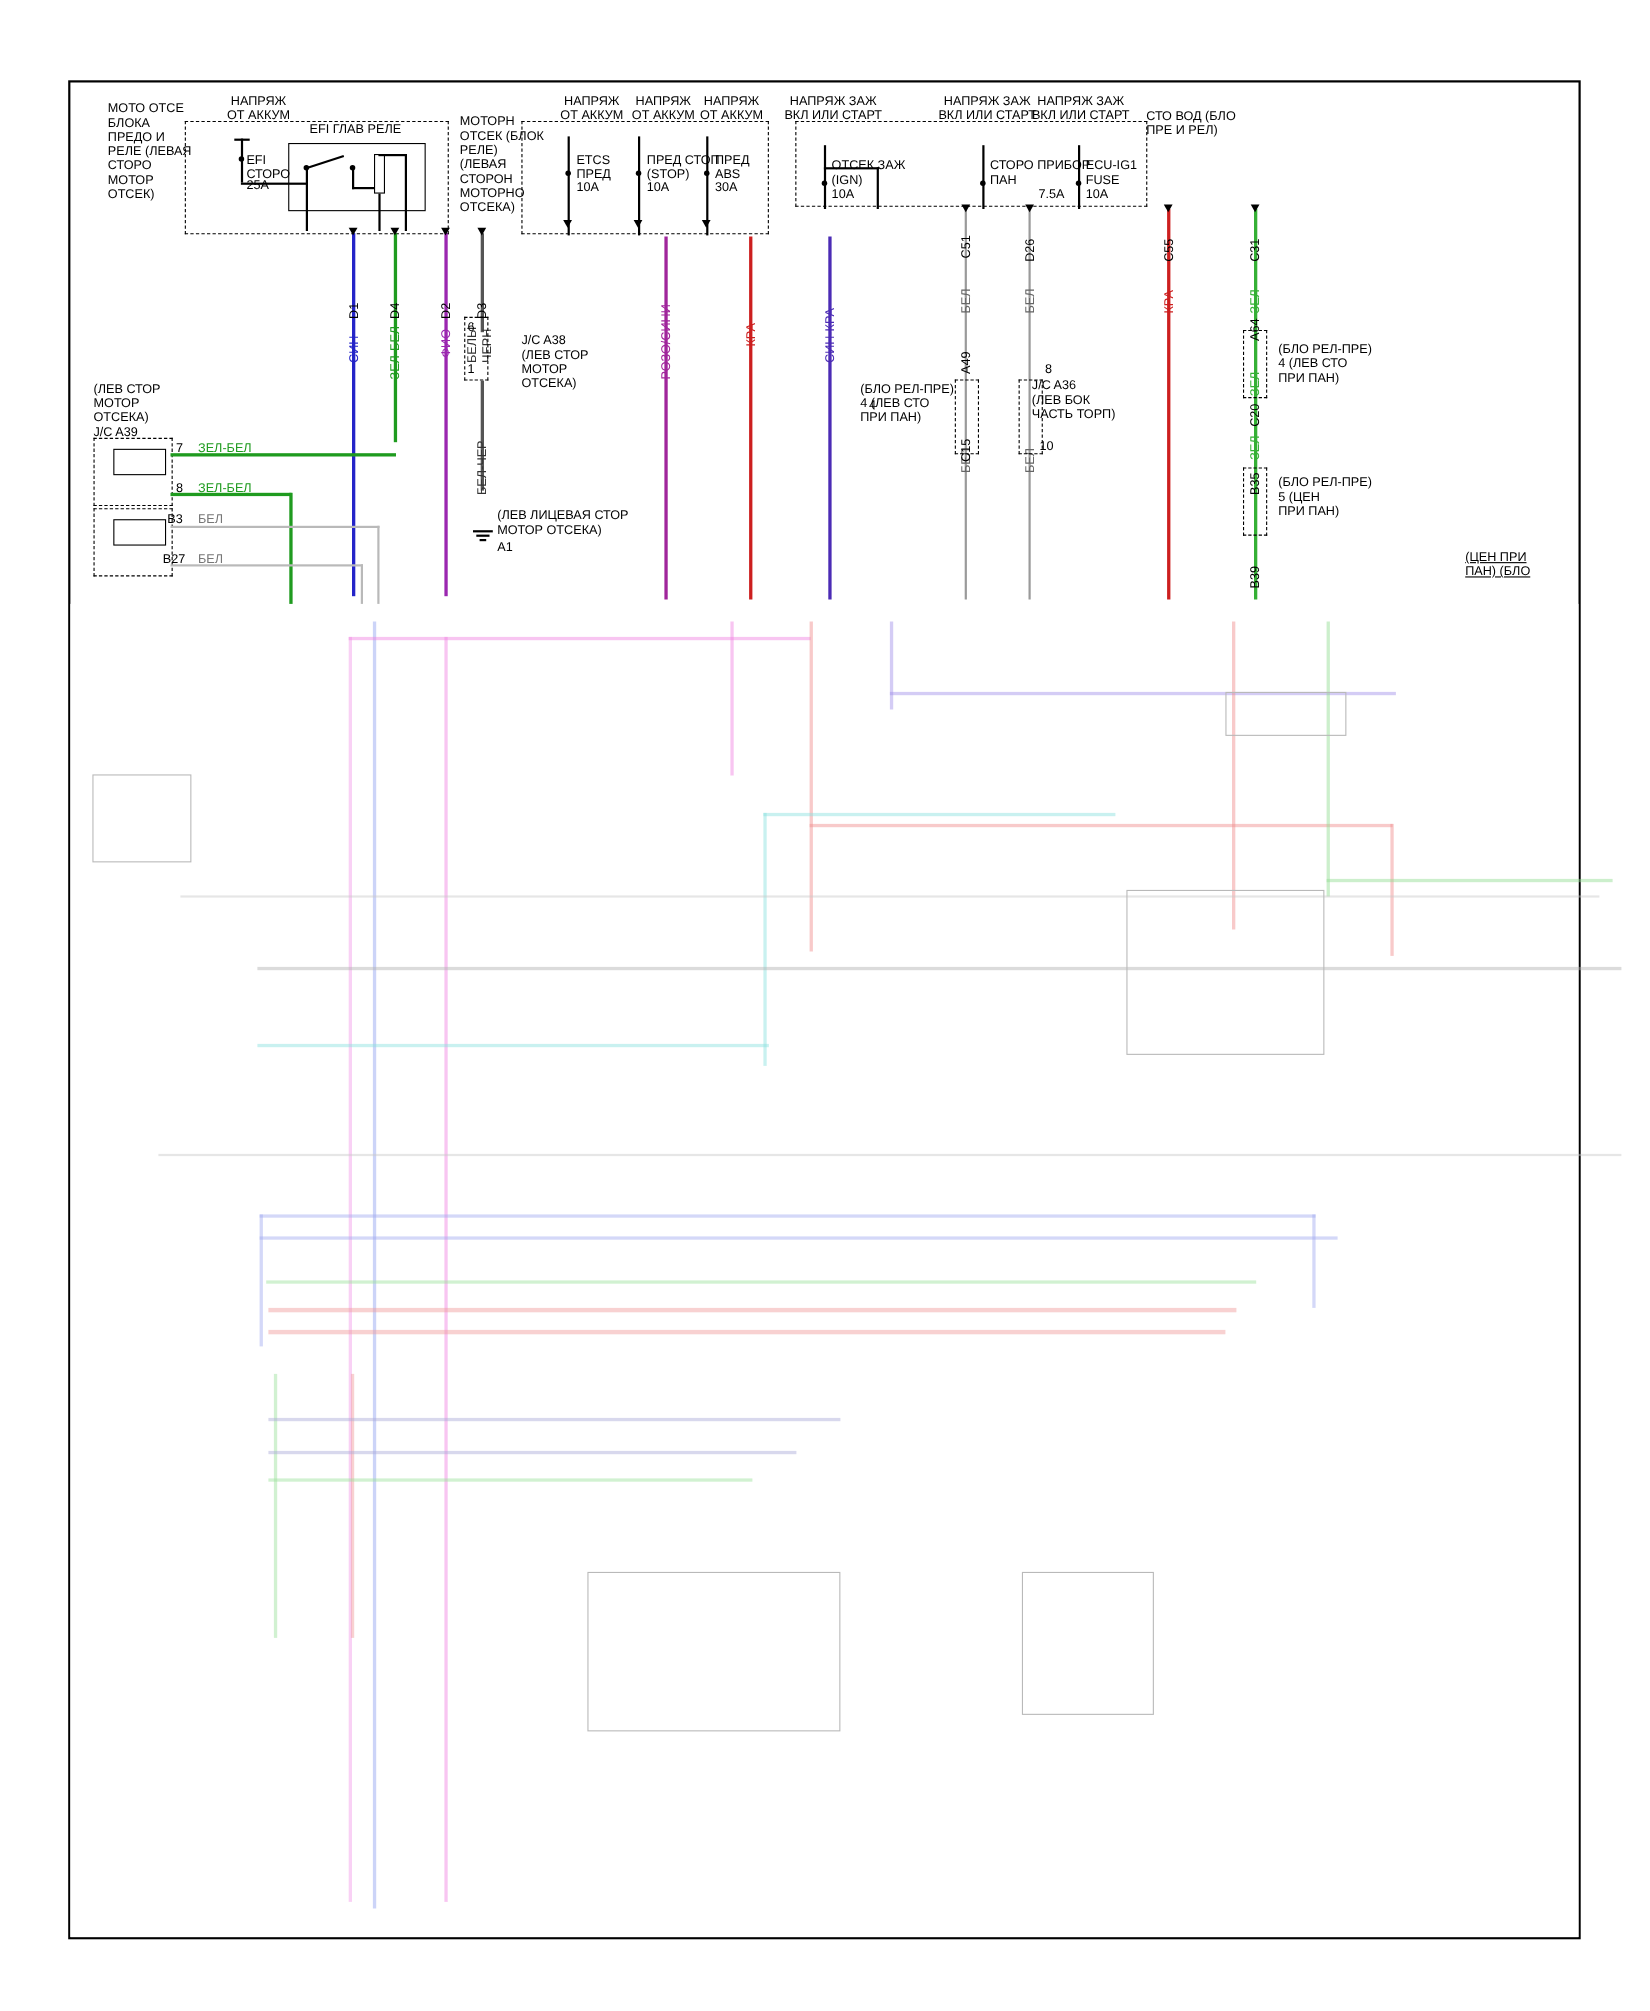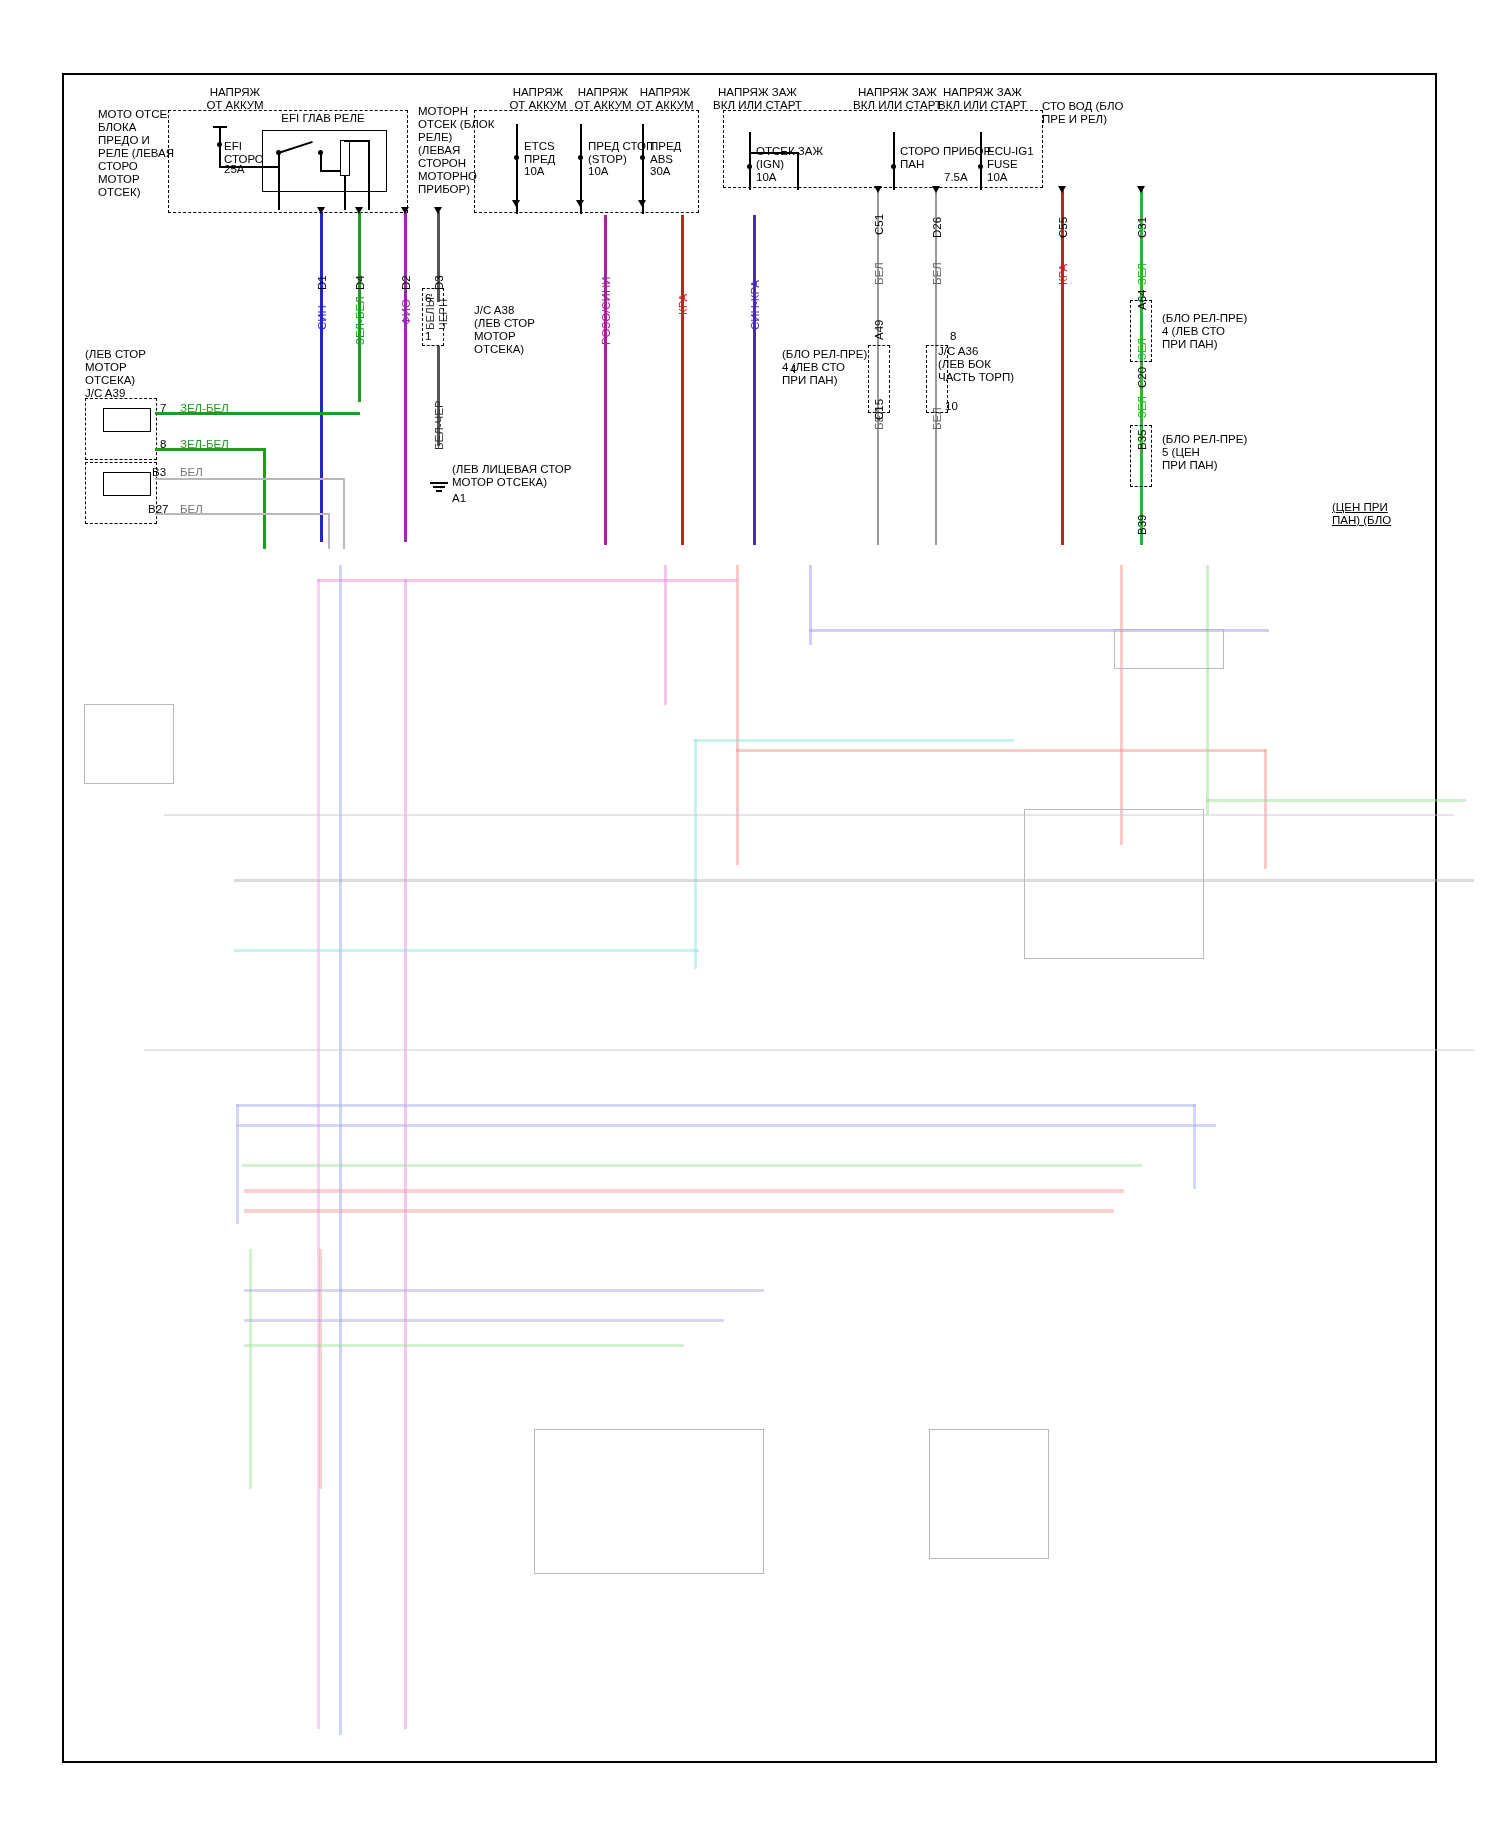--- a/index.html
+++ b/index.html
@@ -49,34 +49,34 @@
 ВКЛ ИЛИ СТАРТ</div>
   <div class="lbl c" style="left:845px;top:86px;width:105px;">НАПРЯЖ ЗАЖ
 ВКЛ ИЛИ СТАРТ</div>
   <div class="lbl c" style="left:930px;top:86px;width:105px;">НАПРЯЖ ЗАЖ
 ВКЛ ИЛИ СТАРТ</div>
 
   <div class="dash" style="left:168px;top:110px;width:240px;height:103px;"></div>
   <div class="dash" style="left:474px;top:110px;width:225px;height:103px;"></div>
   <div class="dash" style="left:723px;top:110px;width:320px;height:78px;"></div>
 
-  <div class="lbl" style="left:98px;top:108px;width:75px;">МОТО ОТСЕ
+  <div class="lbl" style="left:98px;top:93px;width:75px;">МОТО ОТСЕ
 БЛОКА
 ПРЕДО И
 РЕЛЕ (ЛЕВАЯ
 СТОРО
 МОТОР
 ОТСЕК)</div>
   <div class="lbl" style="left:418px;top:105px;width:70px;">МОТОРН
 ОТСЕК (БЛОК
 РЕЛЕ)
 (ЛЕВАЯ
 СТОРОН
 МОТОРНО
-ПРИБОР)</div>
+ОТСЕКА)</div>
   <div class="lbl" style="left:1042px;top:100px;width:110px;">СТО ВОД (БЛО
 ПРЕ И РЕЛ)</div>
 
   <div class="lbl c" style="left:258px;top:112px;width:130px;">EFI ГЛАВ РЕЛЕ</div>
   <div class="solid" style="left:262px;top:130px;width:125px;height:62px;"></div>
 
   <div class="wire" style="left:278px;top:152px;width:36px;height:2px;background:#000;transform:rotate(-18deg);transform-origin:0 0;"></div>
   <div class="dot" style="left:276px;top:150px;"></div>
   <div class="dot" style="left:318px;top:150px;"></div>
   <div class="wire" style="left:278px;top:152px;width:2px;height:58px;background:#000;"></div>

